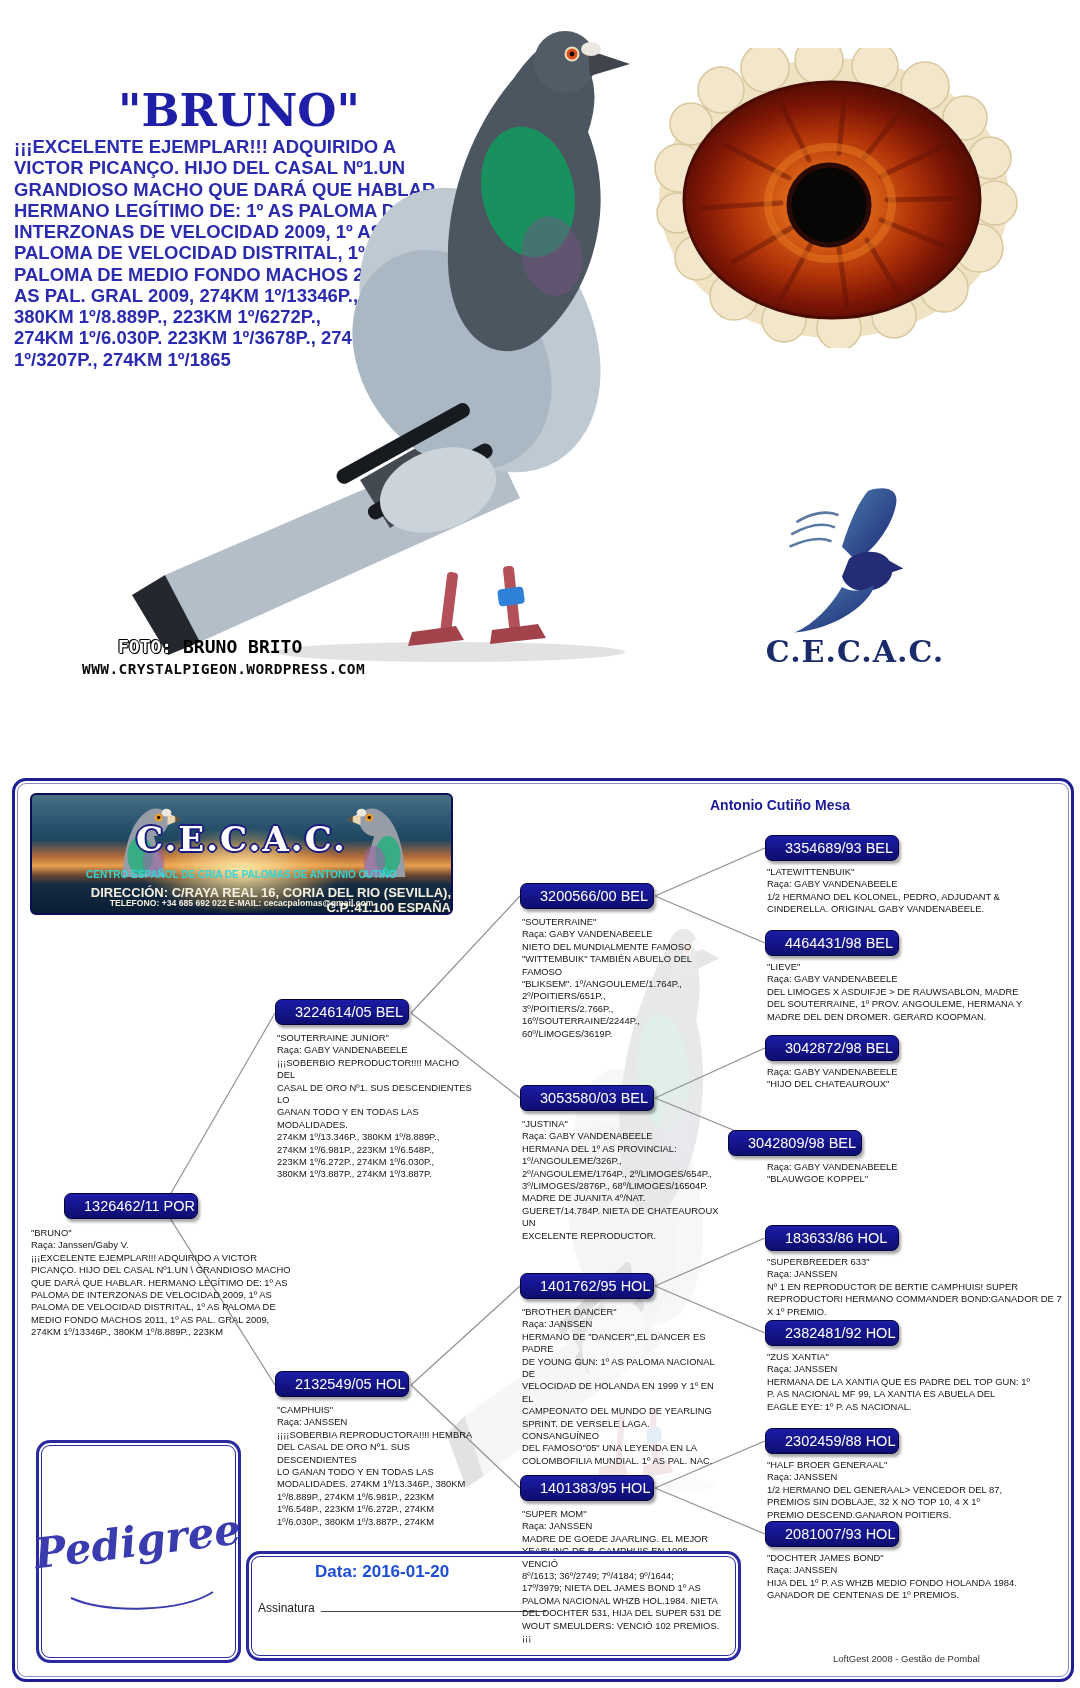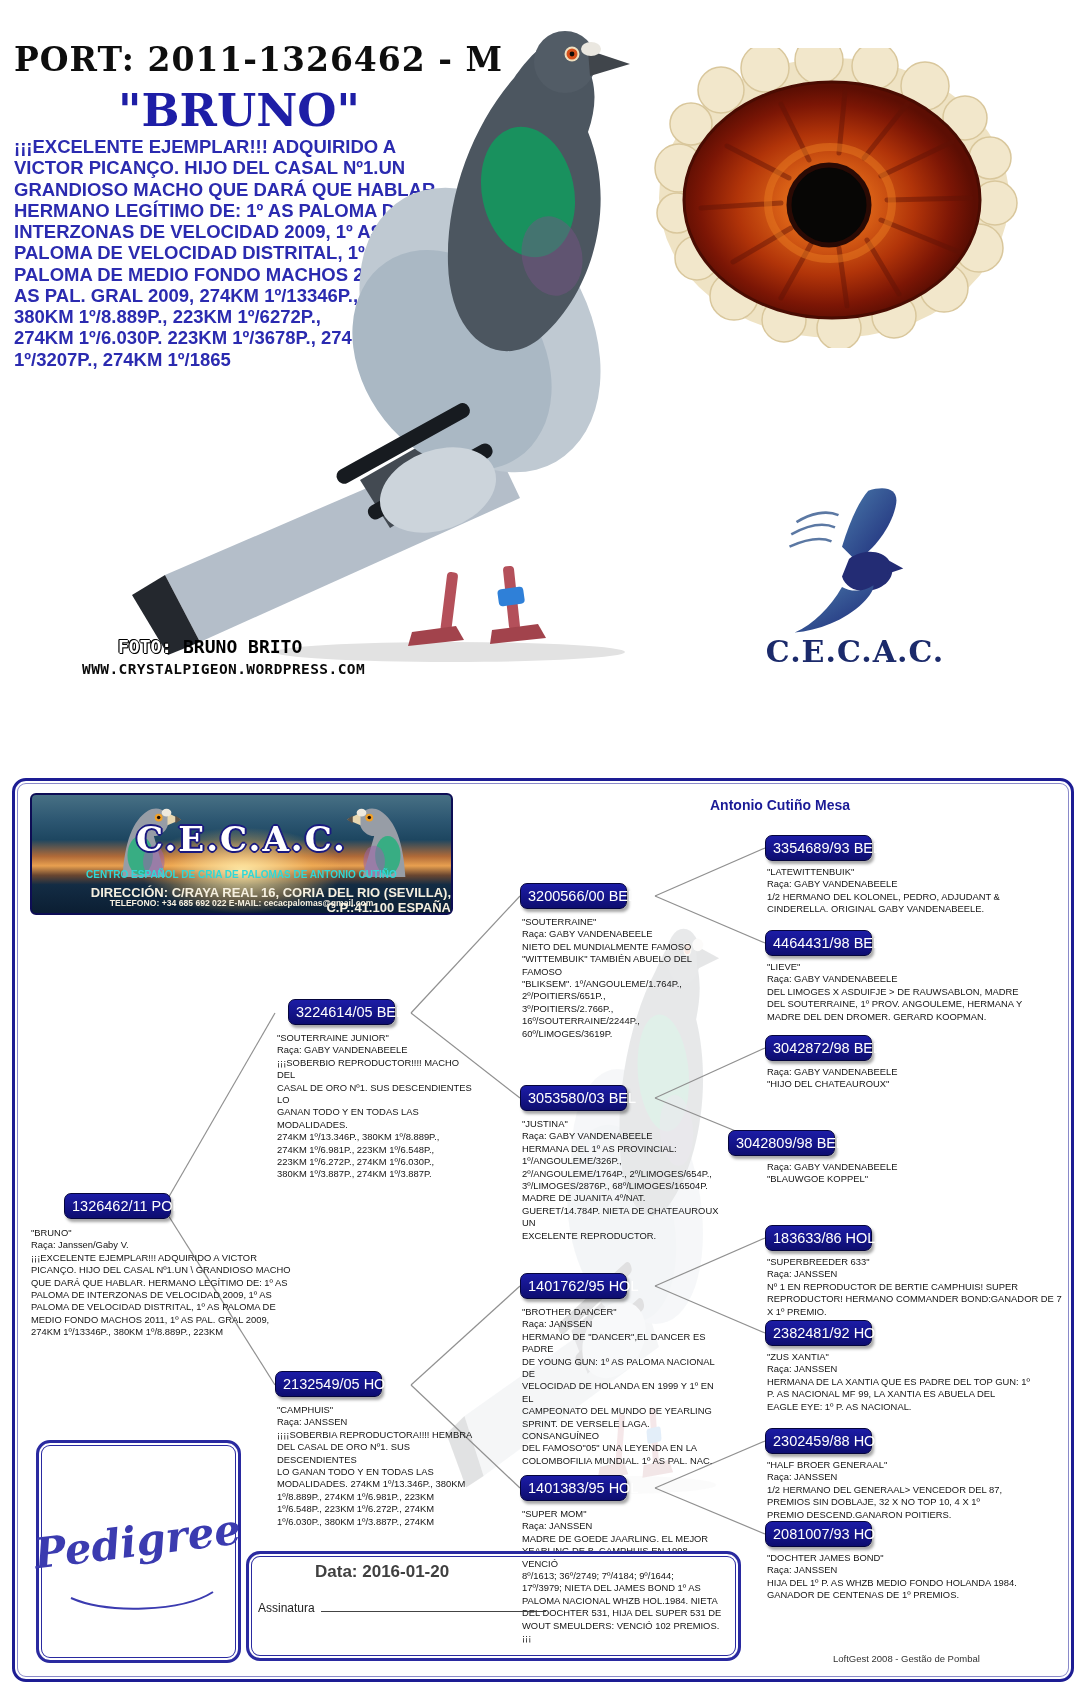--- a/index.html
+++ b/index.html
@@ -43,28 +43,28 @@
                 text-shadow:-2px 0 #1a1a80,2px 0 #1a1a80,0 -2px #1a1a80,0 2px #1a1a80,-1px -1px #1a1a80,1px 1px #1a1a80,1px -1px #1a1a80,-1px 1px #1a1a80;}
   .banner-sub{position:absolute;left:0;top:74px;width:100%;text-align:center;font-weight:bold;
               font-size:10px;color:#2fd8d8;}
   .banner-addr{position:absolute;left:0;top:90px;width:100%;text-align:right;font-weight:bold;
                font-size:13px;color:#f5efdf;}
   .banner-tel{position:absolute;left:0;top:103px;width:100%;text-align:center;font-weight:bold;
               font-size:8.6px;color:#f5efdf;}
 
   .owner{position:absolute;left:695px;top:16px;font-size:14px;font-weight:bold;color:#1a1a96;}
 
-  .ring-box{position:absolute;width:107px;height:26px;box-sizing:border-box;
+  .ring-box{position:absolute;width:134px;height:26px;box-sizing:border-box;
             background:linear-gradient(#1c1ca6,#0d0d70);border:1px solid #05053c;border-radius:7px;
-            color:#fff;font-size:14.5px;line-height:24px;padding-left:7px;white-space:nowrap;
+            color:#fff;font-size:14.5px;line-height:24px;padding-left:19px;white-space:nowrap;
             box-shadow:2px 3px 3px rgba(0,0,0,.35);}
   .bird-info{position:absolute;font-size:9.4px;line-height:1.32;color:#141414;white-space:pre-line;}
 
   .b0{left:18px;top:412px;margin-left:31px;} .i0{left:16px;top:446px;width:292px;}
-  .b1{left:260px;top:218px;margin-left:13px;} .i1{left:262px;top:251px;width:200px;}
+  .b1{left:260px;top:218px;} .i1{left:262px;top:251px;width:200px;}
   .b2{left:260px;top:590px;} .i2{left:262px;top:623px;width:200px;}
   .b3{left:505px;top:102px;} .i3{left:507px;top:135px;width:205px;}
   .b4{left:505px;top:304px;border-radius:6px;} .i4{left:507px;top:337px;width:205px;}
   .b5{left:505px;top:492px;} .i5{left:507px;top:525px;width:205px;}
   .b6{left:505px;top:694px;} .i6{left:507px;top:727px;width:205px;}
   .b7{left:750px;top:54px;}  .i7{left:752px;top:85px;width:300px;}
   .b8{left:750px;top:149px;} .i8{left:752px;top:180px;width:300px;}
   .b9{left:750px;top:254px;} .i9{left:752px;top:285px;width:300px;}
   .b10{left:713px;top:349px;} .i10{left:752px;top:380px;width:300px;}
   .b11{left:750px;top:444px;} .i11{left:752px;top:475px;width:300px;}
@@ -73,31 +73,30 @@
   .b14{left:750px;top:740px;} .i14{left:752px;top:771px;width:300px;}
 
   .script-box{position:absolute;left:21px;top:659px;width:205px;height:223px;border:3px solid #2a2aa0;
               border-radius:14px;box-sizing:border-box;box-shadow:inset 0 0 0 2px #fff,inset 0 0 0 3px #2a2aa0;
               display:flex;align-items:center;justify-content:center;}
   .script-word{font-family:"DejaVu Serif",serif;font-style:italic;font-weight:bold;font-size:42px;
                color:#3b3bb0;transform:rotate(-7deg) translateY(-10px);}
   .script-flourish{position:absolute;left:28px;bottom:46px;width:150px;height:26px;}
   .sig-box{position:absolute;left:231px;top:770px;width:495px;height:110px;border:3px solid #2a2aa0;
            border-radius:14px;box-sizing:border-box;box-shadow:inset 0 0 0 2px #fff,inset 0 0 0 3px #2a2aa0;}
-  .date-label{position:absolute;left:300px;top:781px;font-size:17px;font-weight:bold;color:#404040;}
+  .date-label{position:absolute;left:300px;top:781px;font-size:17px;font-weight:bold;color:#1d4ed8;}
   .assinatura{position:absolute;left:243px;top:818px;font-size:12px;color:#222;}
   .assinatura .line{display:inline-block;width:225px;border-bottom:1.5px solid #444;height:12px;margin-left:6px;}
   .loftgest{position:absolute;left:818px;top:872px;font-size:9.5px;color:#333;}
 </style>
 </head>
 <body>
 
 <div class="page">
 
-  <div class="port-line">PORT: 2011-1326462 - M</div>
   <div class="bruno-name">"BRUNO"</div>
   <div class="desc">¡¡¡EXCELENTE EJEMPLAR!!! ADQUIRIDO A
 VICTOR PICANÇO. HIJO DEL CASAL Nº1.UN
 GRANDIOSO MACHO QUE DARÁ QUE HABLAR.
 HERMANO LEGÍTIMO DE:  1º AS PALOMA DE
 INTERZONAS DE VELOCIDAD 2009, 1º AS
 PALOMA DE VELOCIDAD DISTRITAL, 1º AS
 PALOMA DE MEDIO FONDO MACHOS 2011, 1º
 AS PAL. GRAL 2009, 274KM 1º/13346P.,
 380KM 1º/8.889P., 223KM 1º/6272P.,

